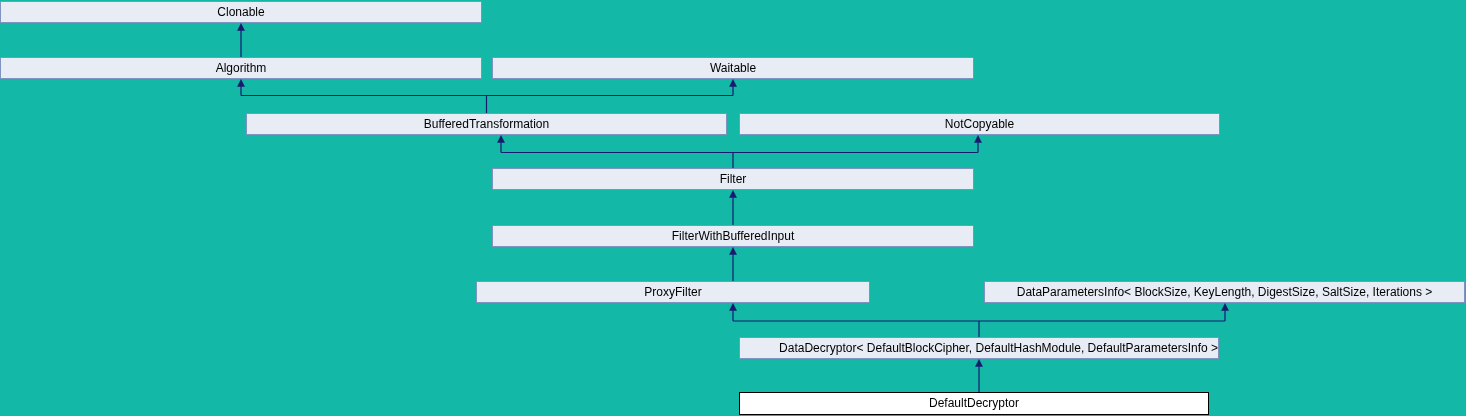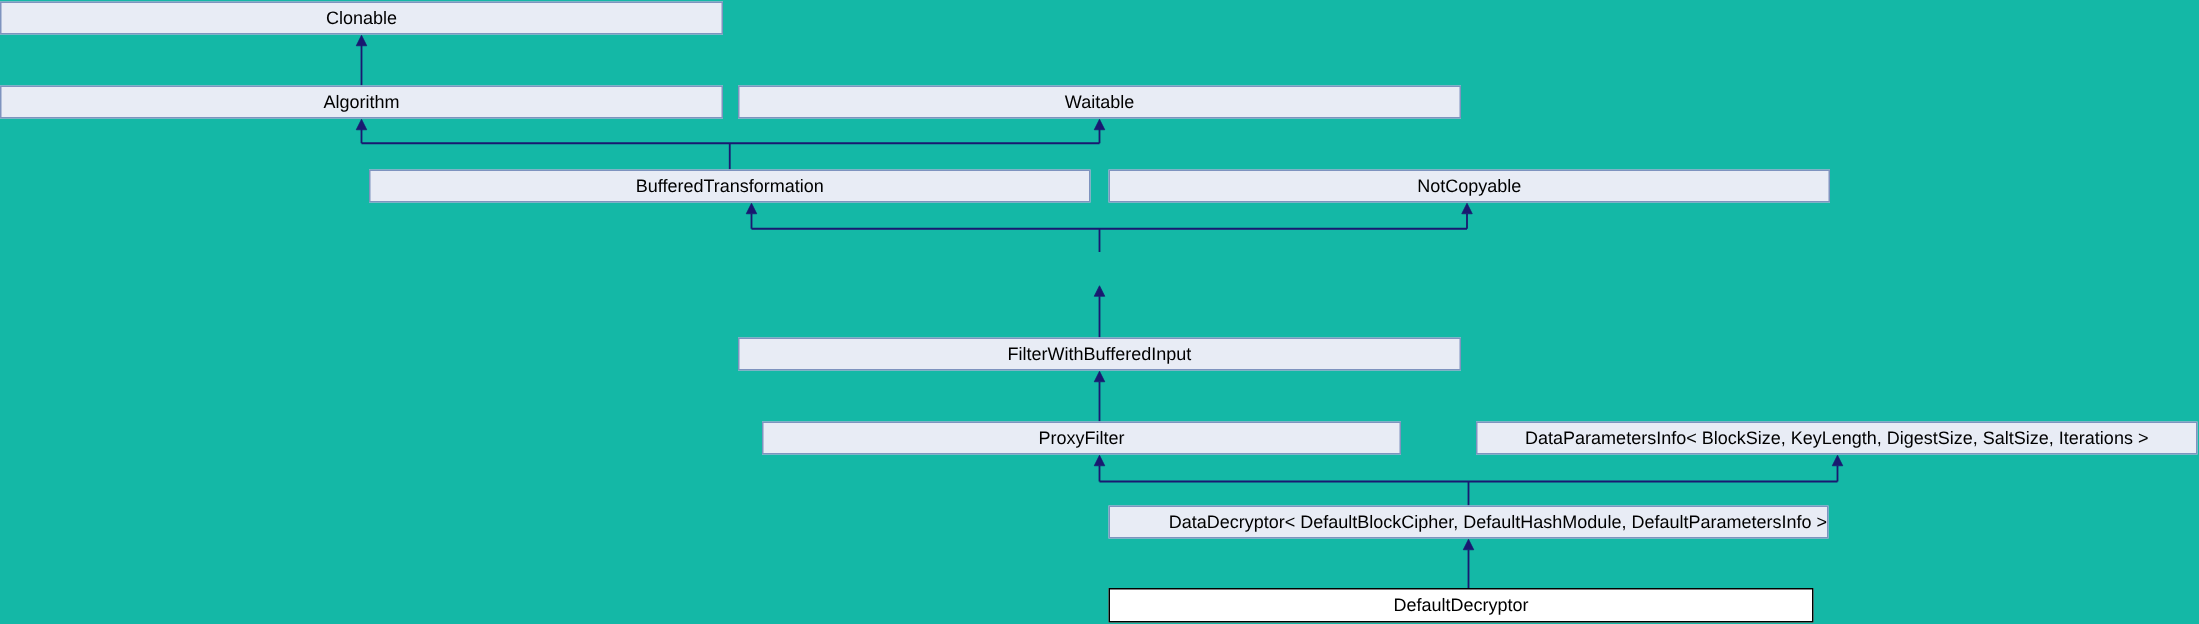--- a/index.html
+++ b/index.html
@@ -53,21 +53,21 @@
     line-height: 21px;
   }
   
   #n-clonable                   { left: 0px;    top: 1px;   width: 482px; }
   #n-algorithm                  { left: 0px;    top: 57px;  width: 482px; text-align: center; }
   #n-waitable                   { left: 492px;  top: 57px;  width: 482px; }
   #n-buffered-transformation    { left: 246px;  top: 113px; width: 481px; }
   #n-not-copyable               { left: 739px;  top: 113px; width: 481px; }
   #n-filter                     { left: 492px;  top: 168px; width: 482px; }
   #n-filter-with-buffered-input { left: 492px;  top: 225px; width: 482px; }
-  #n-proxy-filter               { left: 508px;  top: 281px; width: 426px; }
+  #n-proxy-filter               { left: 476px;  top: 281px; width: 394px; }
   #n-data-parameters-info       { left: 984px;  top: 281px; width: 481px; }
   #n-data-decryptor             { left: 739px;  top: 337px; width: 480px; text-align: right; }
   #n-default-decryptor          { left: 739px;  top: 392px; width: 470px; }
 </style>
 </head>
 <body>
 
 <div class="canvas">
 
   <svg class="edges" viewBox="0 0 1466 416" xmlns="http://www.w3.org/2000/svg">
@@ -114,20 +114,21 @@
   <div class="node" id="n-clonable">Clonable</div>
 
   <div class="node" id="n-algorithm">Algorithm</div>
 
   <div class="node" id="n-waitable">Waitable</div>
 
   <div class="node" id="n-buffered-transformation">BufferedTransformation</div>
 
   <div class="node" id="n-not-copyable">NotCopyable</div>
 
+  <div class="node" id="n-filter">Filter</div>
 
   <div class="node" id="n-filter-with-buffered-input">FilterWithBufferedInput</div>
 
   <div class="node" id="n-proxy-filter">ProxyFilter</div>
 
   <div class="node" id="n-data-parameters-info">DataParametersInfo&lt; BlockSize, KeyLength, DigestSize, SaltSize, Iterations &gt;</div>
 
   <div class="node" id="n-data-decryptor">DataDecryptor&lt; DefaultBlockCipher, DefaultHashModule, DefaultParametersInfo &gt;</div>
 
   <div class="node highlight" id="n-default-decryptor">DefaultDecryptor</div>

